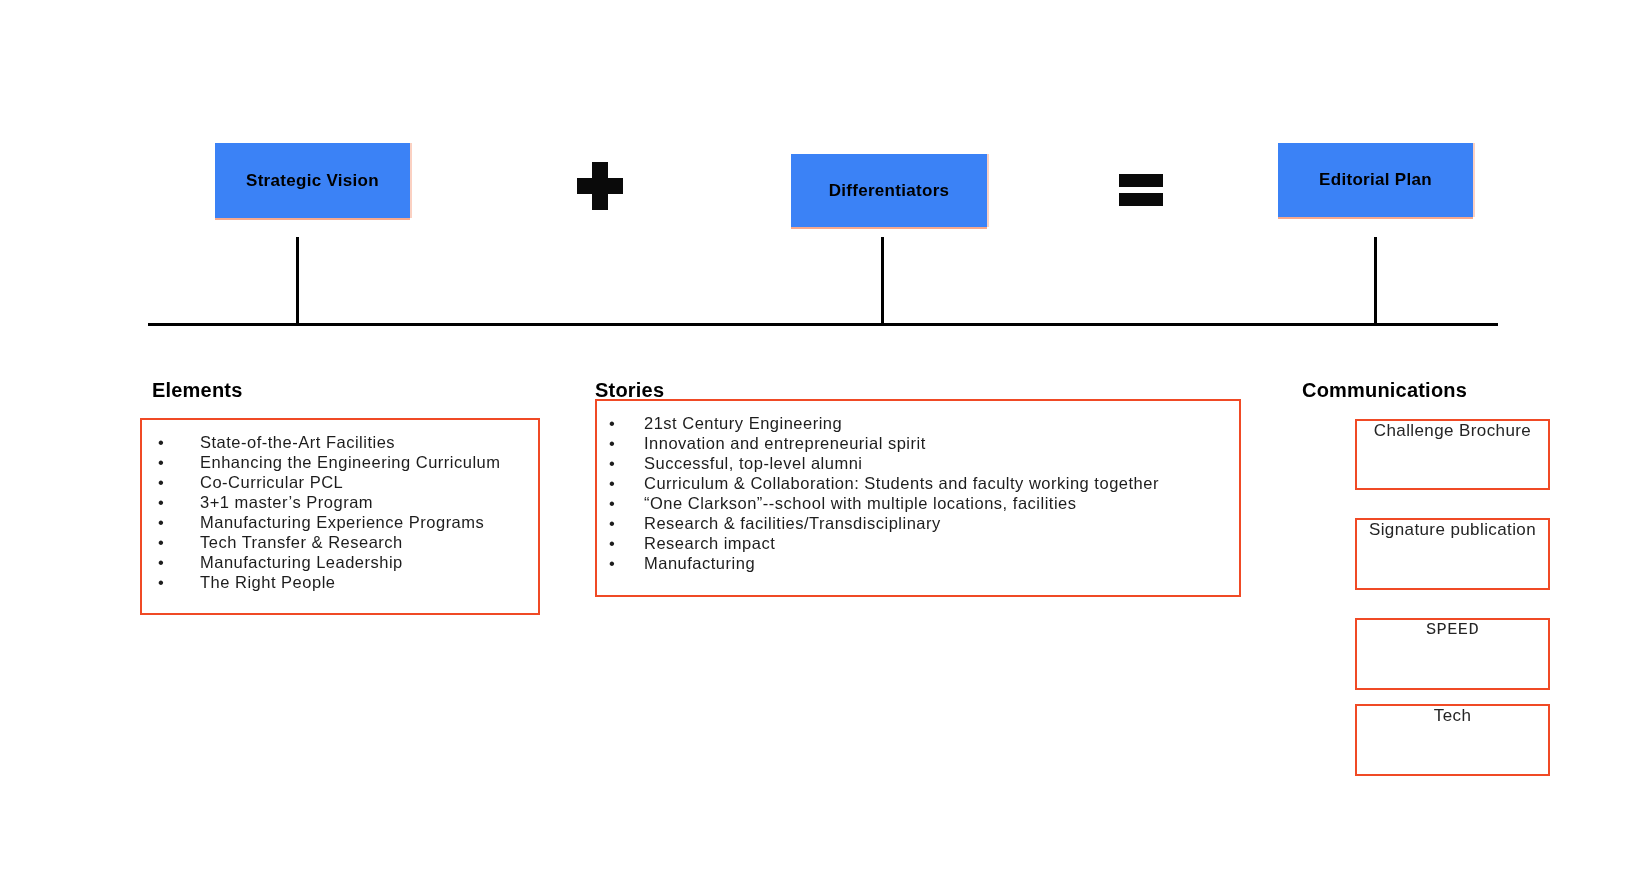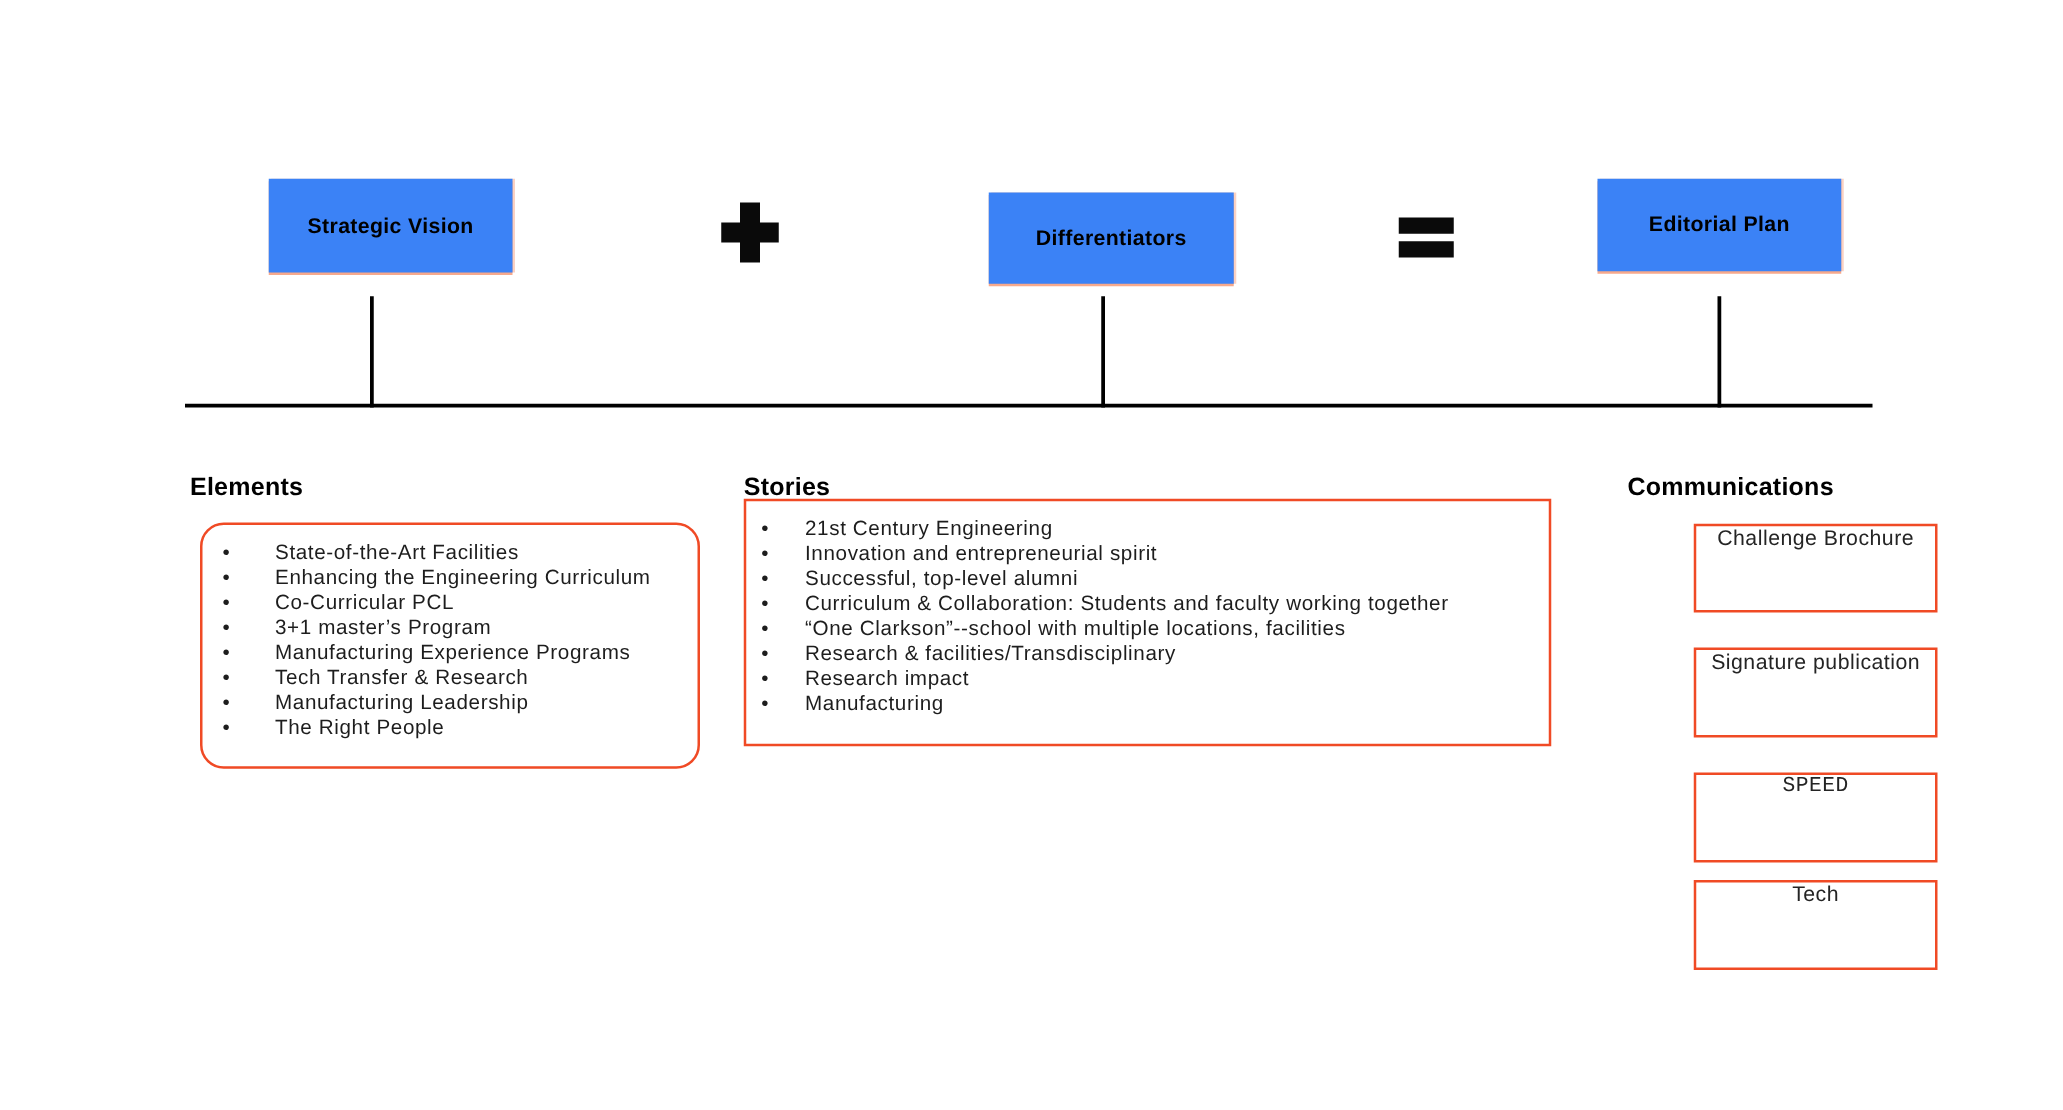--- a/index.html
+++ b/index.html
@@ -40,21 +40,21 @@
   }
   .h-elements { left:152px; top:380px; }
   .h-stories  { left:595px; top:380px; }
   .h-comms    { left:1302px; top:380px; }
 
   
   .list-box {
     position:absolute; box-sizing:border-box; background:#fff;
     border:2px solid #F04A25;
   }
-  .lb-elements { left:160px; top:418px; width:400px; height:197px;border-radius:19px; }
+  .lb-elements { left:140px; top:418px; width:400px; height:197px; }
   .lb-stories  { left:595px; top:399px; width:646px; height:198px; }
   .list-box ul { list-style:none; margin:0; padding:12px 0 0 0; }
   .list-box li {
     display:flex; font-size:16.5px; line-height:20px; color:#1d1d1d;
     letter-spacing:0.5px; white-space:nowrap;
   }
   .lb-elements li::before { content:"\2022"; padding-left:16px; width:42px; box-sizing:content-box; flex:none; }
   .lb-stories  li::before { content:"\2022"; padding-left:12px; width:35px; box-sizing:content-box; flex:none; }
 
   

